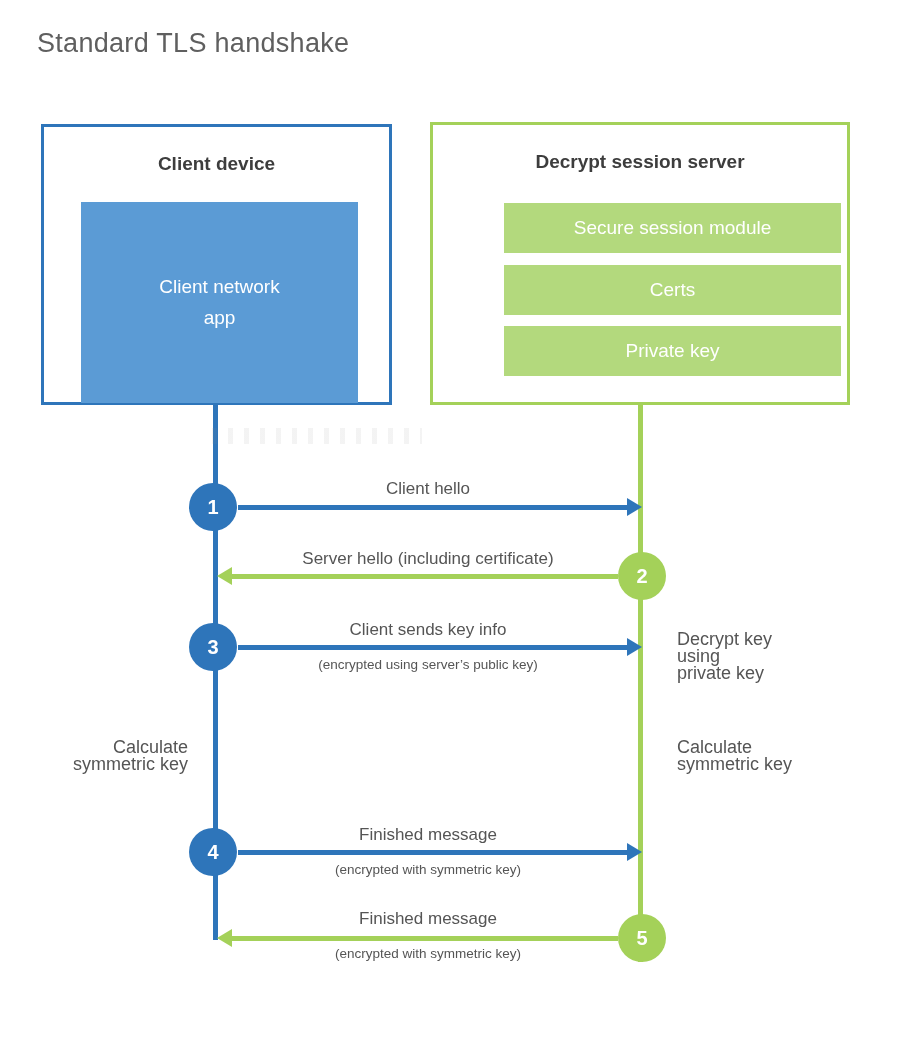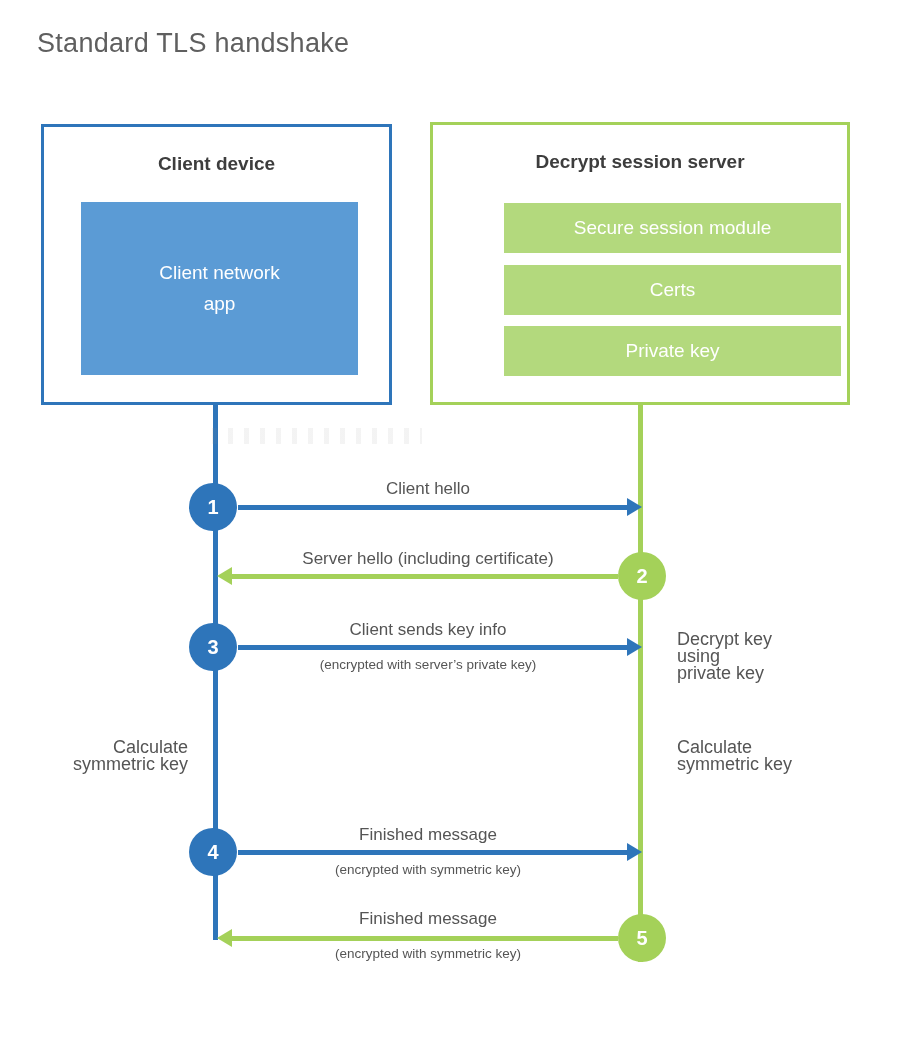--- a/index.html
+++ b/index.html
@@ -13,21 +13,21 @@
   }
   
   .entity-box{position:absolute;background:#fff;box-sizing:border-box;}
   .client-box{left:41px;top:124px;width:351px;height:281px;border:3px solid #2e75ba;}
   .server-box{left:430px;top:122px;width:420px;height:283px;border:3px solid #a4d159;}
   .entity-title{
     position:absolute;left:0;right:0;top:26px;text-align:center;
     font-size:19px;font-weight:700;color:#3d3d3d;
   }
   .client-module{
-    position:absolute;left:37px;top:75px;width:277px;height:173px;background:#5b9bd5;
+    position:absolute;left:37px;top:75px;width:277px;height:201px;background:#5b9bd5;
     display:flex;align-items:center;justify-content:center;text-align:center;
     color:#ffffff;font-size:19px;white-space:pre-line;line-height:1.6;
   }
   .server-bar{
     position:absolute;left:43px;width:337px;height:50px;background:#b3d97d;
     color:#ffffff;font-size:19px;text-align:center;line-height:50px;margin-left:28px;
   }
   .bar-0{top:78px;} .bar-1{top:140px;} .bar-2{top:201px;}
   
   .lifeline{position:absolute;width:5px;}
@@ -107,21 +107,21 @@
 
   <div class="head left r2-head"></div>
   <div class="shaft green r2-shaft"></div>
   <div class="step-circle green r2-circle">2</div>
   <div class="msg-label r2-label">Server hello (including certificate)</div>
 
   <div class="shaft blue r3-shaft"></div>
   <div class="head right r3-head"></div>
   <div class="step-circle blue r3-circle">3</div>
   <div class="msg-label r3-label">Client sends key info</div>
-  <div class="msg-sub r3-sub">(encrypted with server’s private key)</div>
+  <div class="msg-sub r3-sub">(encrypted using server’s public key)</div>
 
   <div class="side-note note-decrypt">Decrypt key using
 private key</div>
   <div class="side-note note-calc-left">Calculate
 symmetric key</div>
   <div class="side-note note-calc-right">Calculate
 symmetric key</div>
 
   <div class="shaft blue r4-shaft"></div>
   <div class="head right r4-head"></div>

